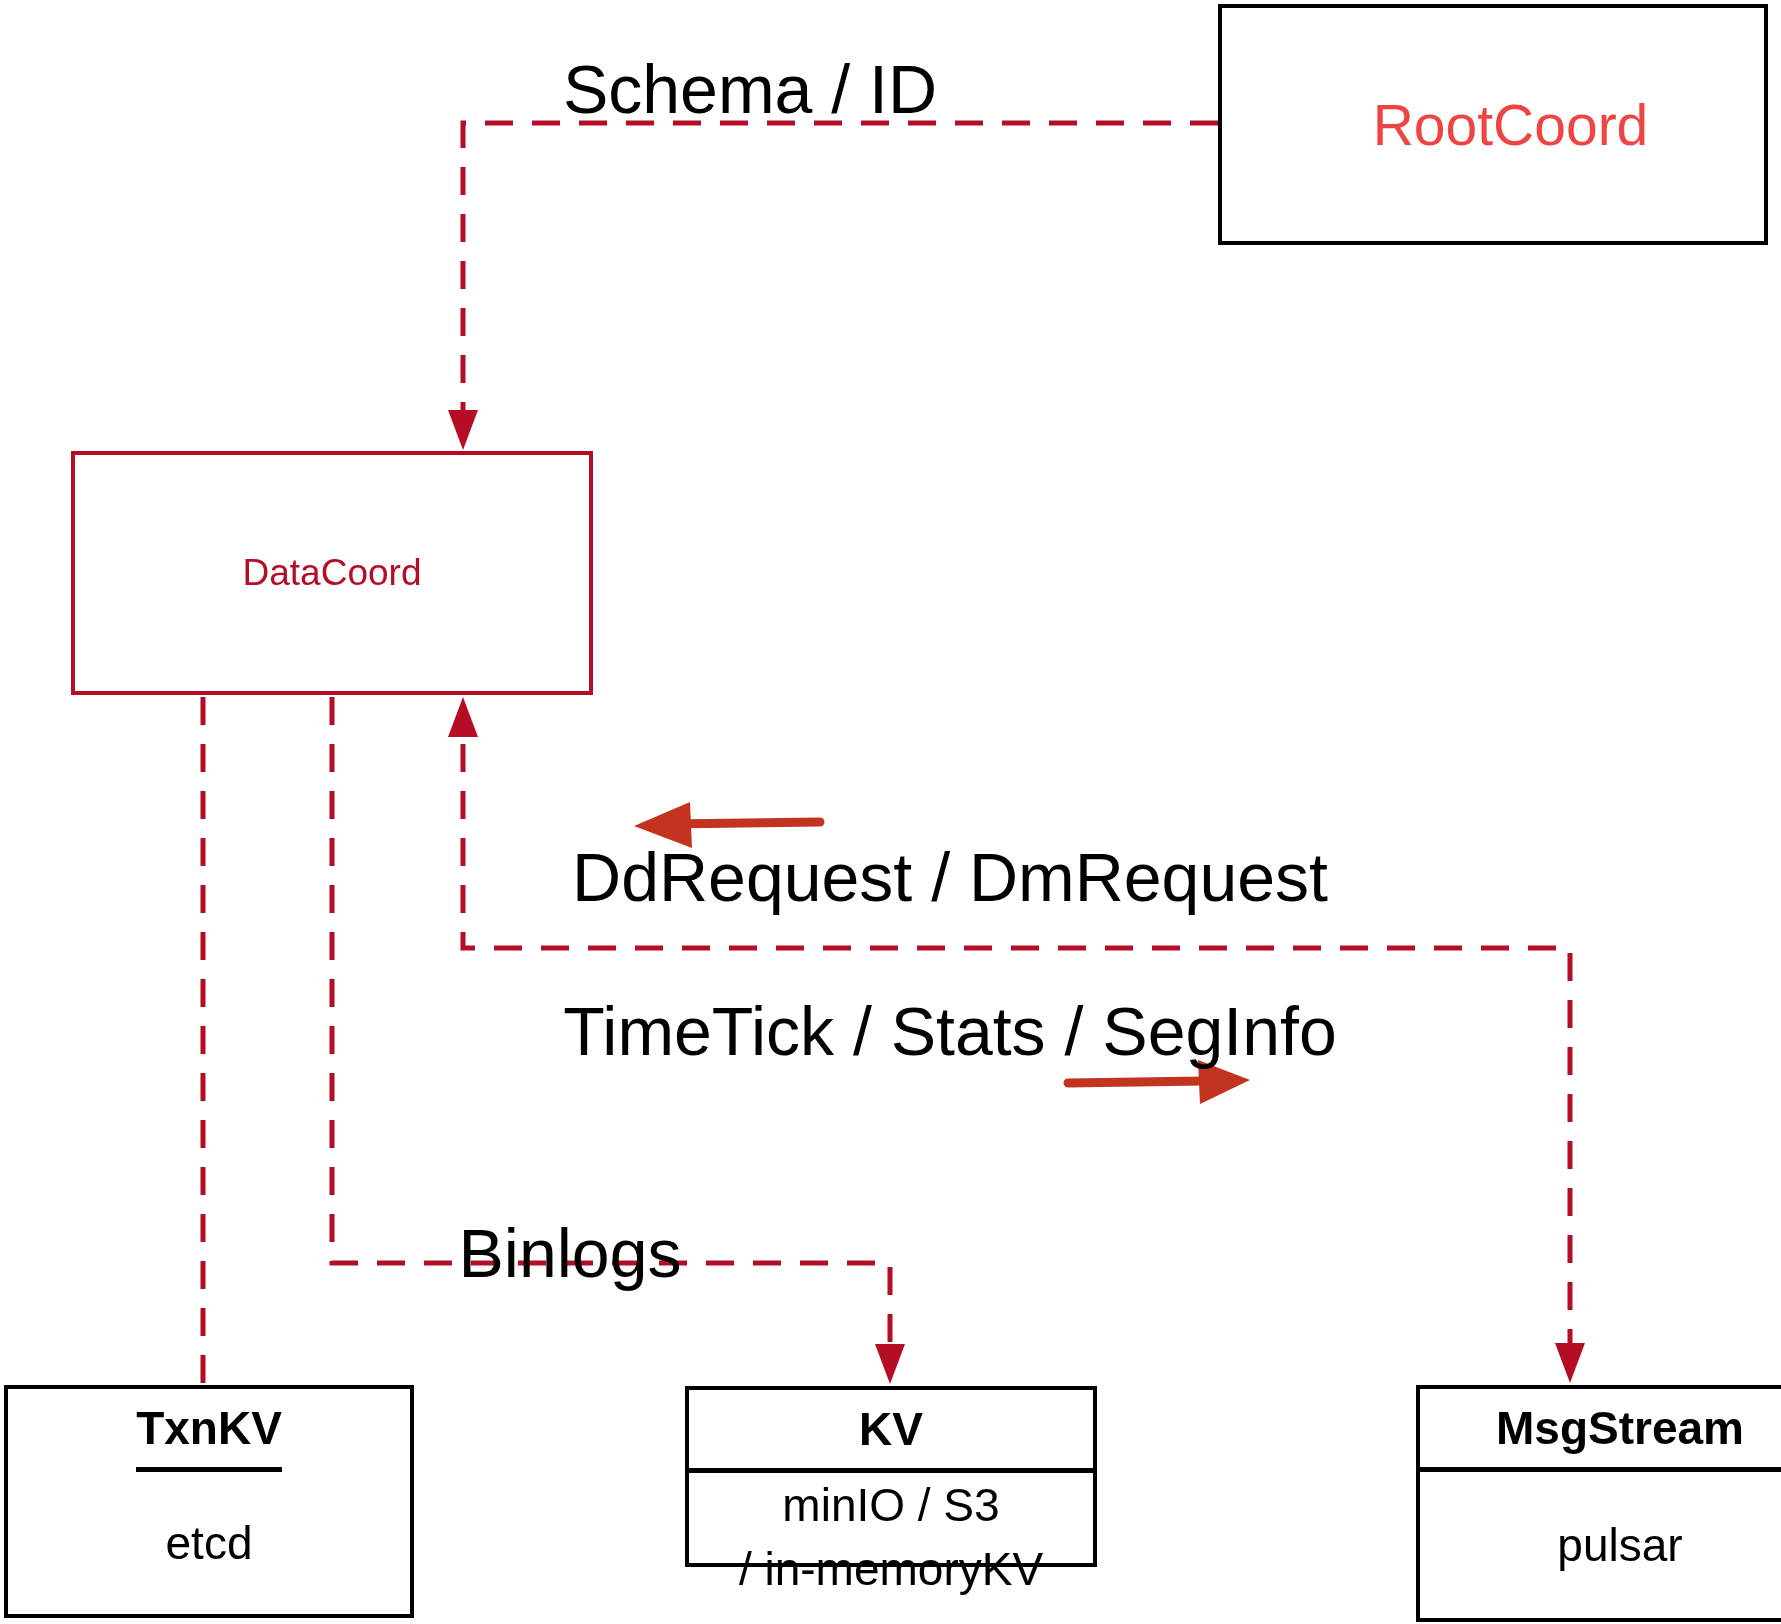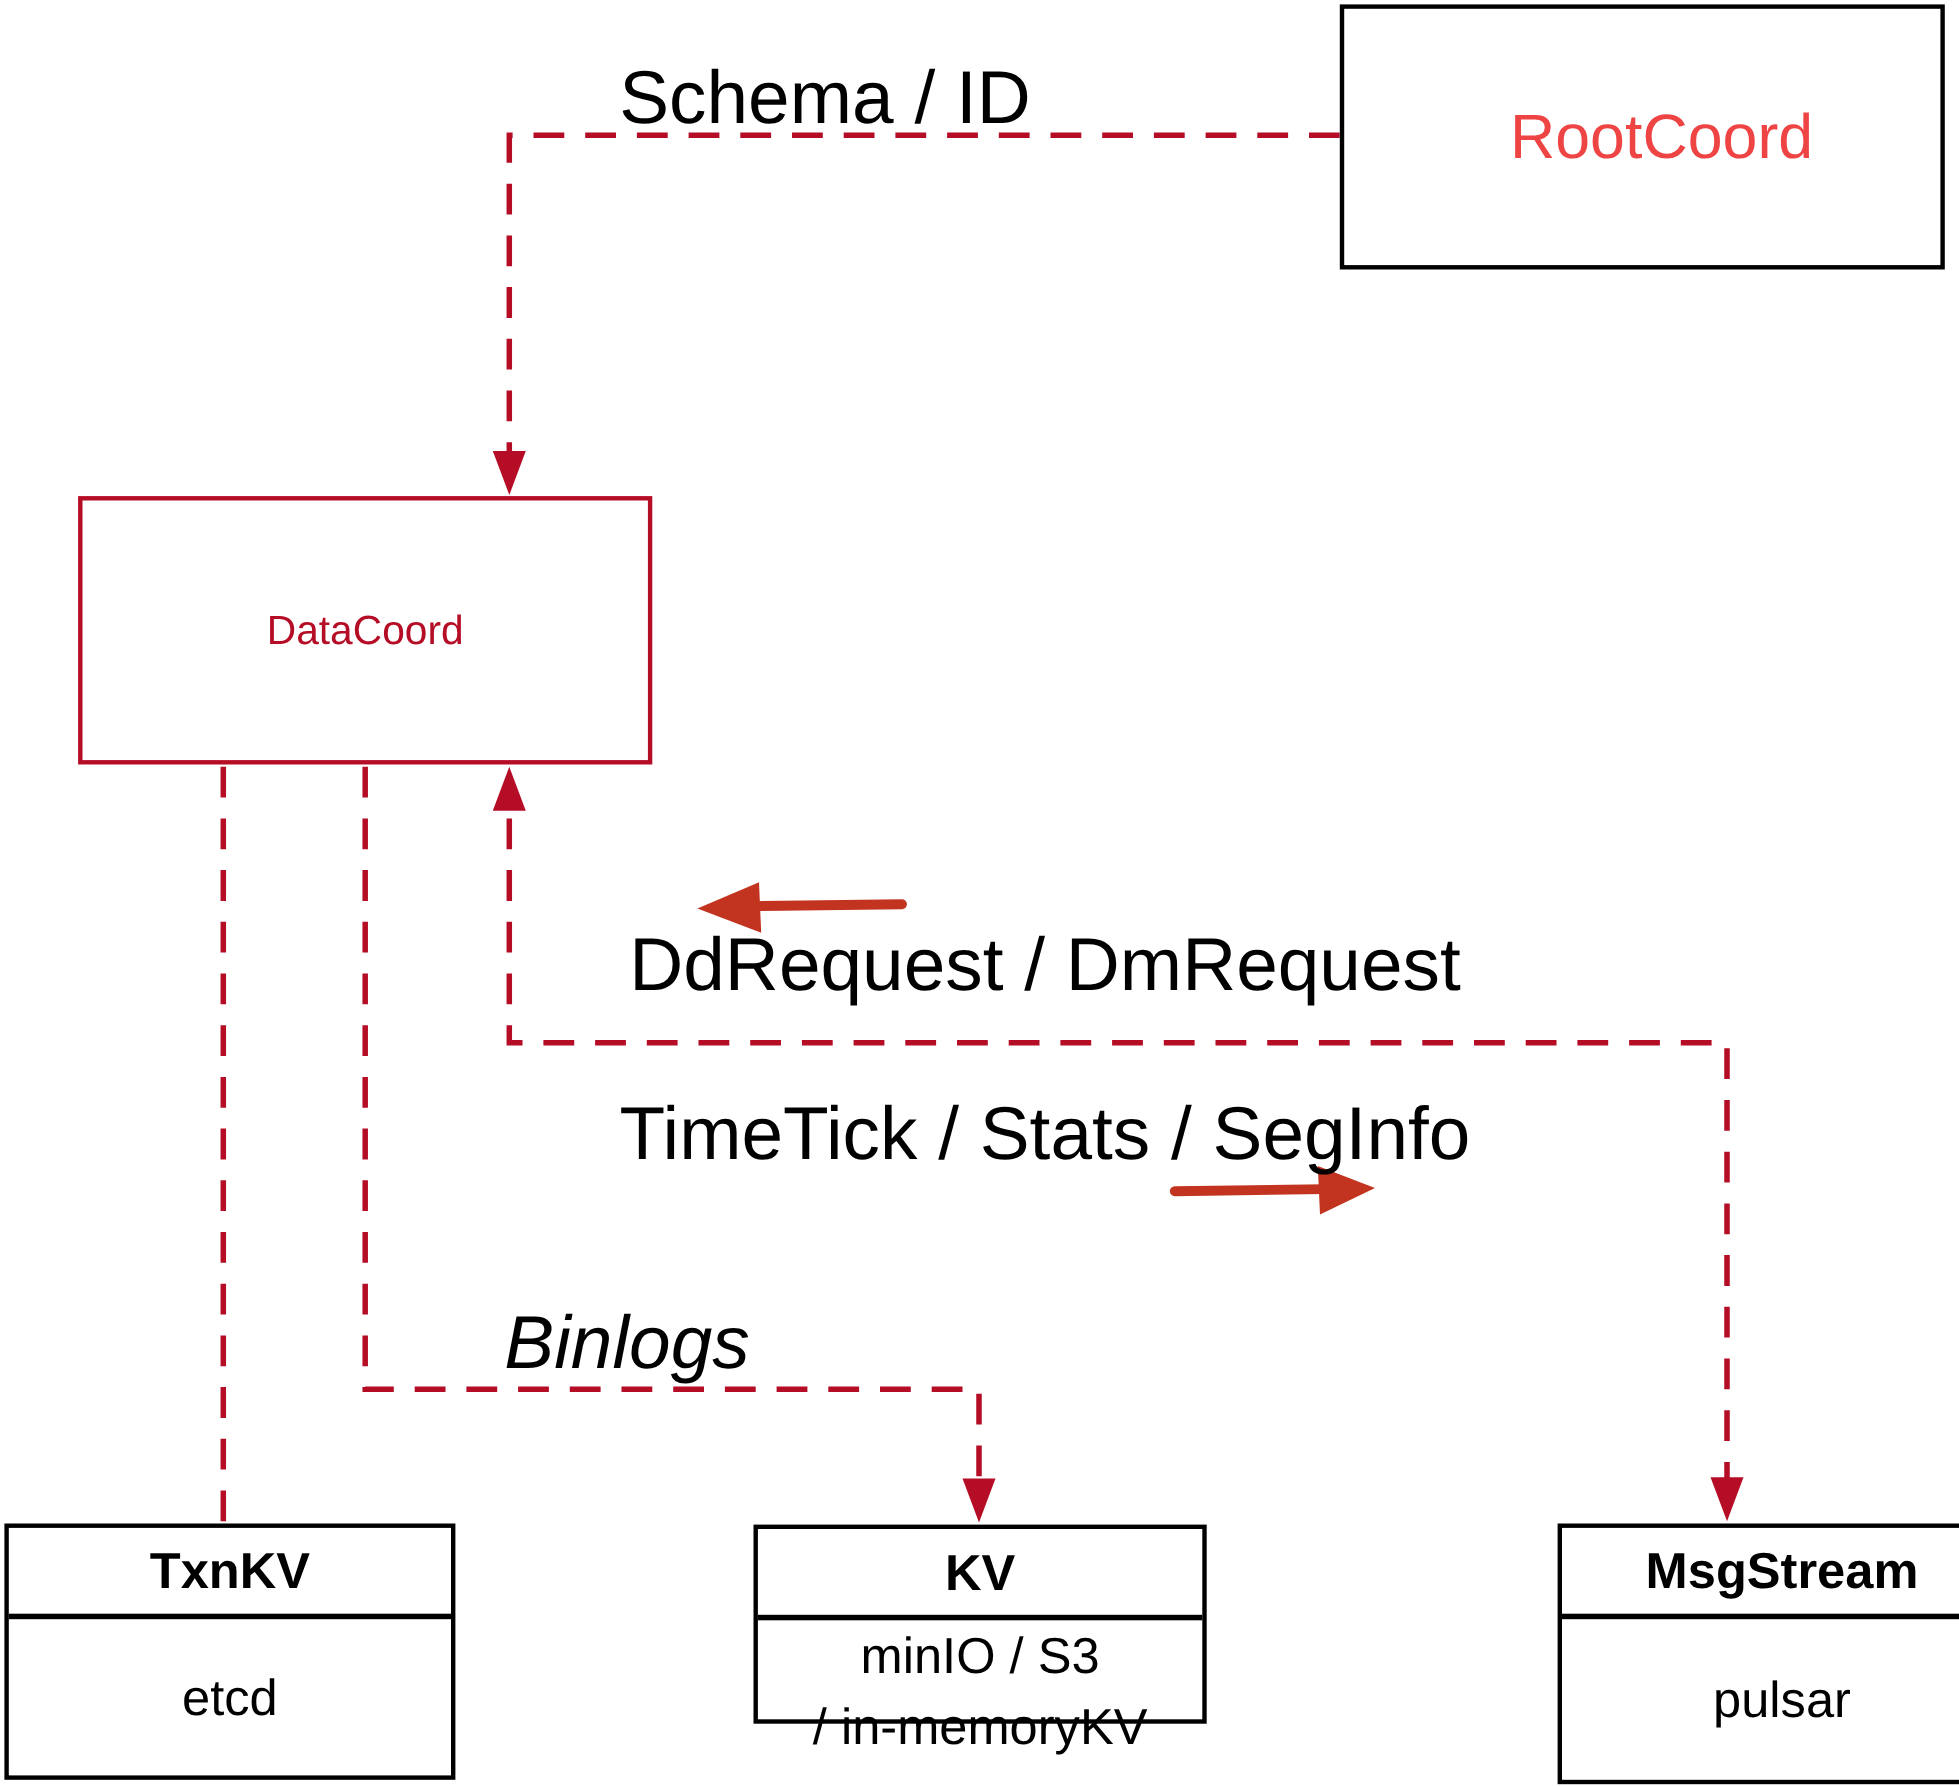--- a/index.html
+++ b/index.html
@@ -42,21 +42,21 @@
     border:4px solid var(--line-red);
     font-size:37px;color:var(--line-red);
   }
   .stack{
     position:absolute;
     background:#ffffff;
     border:4px solid var(--box-black);
     box-sizing:border-box;
     display:flex;flex-direction:column;
   }
-  .stack-txnkv{left:4px;top:1385px;width:410px;height:233px;}
+  .stack-txnkv{left:4px;top:1385px;width:410px;height:233px;align-items:center;}
   .stack-kv{left:685px;top:1386px;width:412px;height:181px;}
   .stack-msgstream{left:1368px;top:1385px;width:408px;height:237px;margin-left:48px;}
   .stack .hd{
     height:78px;flex:0 0 auto;
     border-bottom:5px solid var(--box-black);
     display:flex;align-items:center;justify-content:center;
     font-size:46px;font-weight:bold;color:#000;
   }
   .stack .bd{
     flex:1 1 auto;
@@ -66,21 +66,21 @@
   }
   .elabel{
     position:absolute;
     font-size:68px;color:#000;
     text-align:center;line-height:1.1;
     white-space:nowrap;
   }
   .elabel-schema{left:555px;top:52px;width:390px;}
   .elabel-ddreq{left:560px;top:840px;width:780px;}
   .elabel-timetick{left:560px;top:994px;width:780px;}
-  .elabel-binlogs{left:420px;top:1184px;width:300px;font-style:italic;}
+  .elabel-binlogs{left:420px;top:1216px;width:300px;}
 </style>
 </head>
 <body>
 
 <div class="canvas">
 
   <svg class="edges" viewBox="0 0 1781 1624" aria-hidden="true">
 
     <path class="dash" d="M1218,123 L463,123 L463,444"></path>
     <polygon class="dash-head" points="463,450 448,410 478,410"></polygon>

